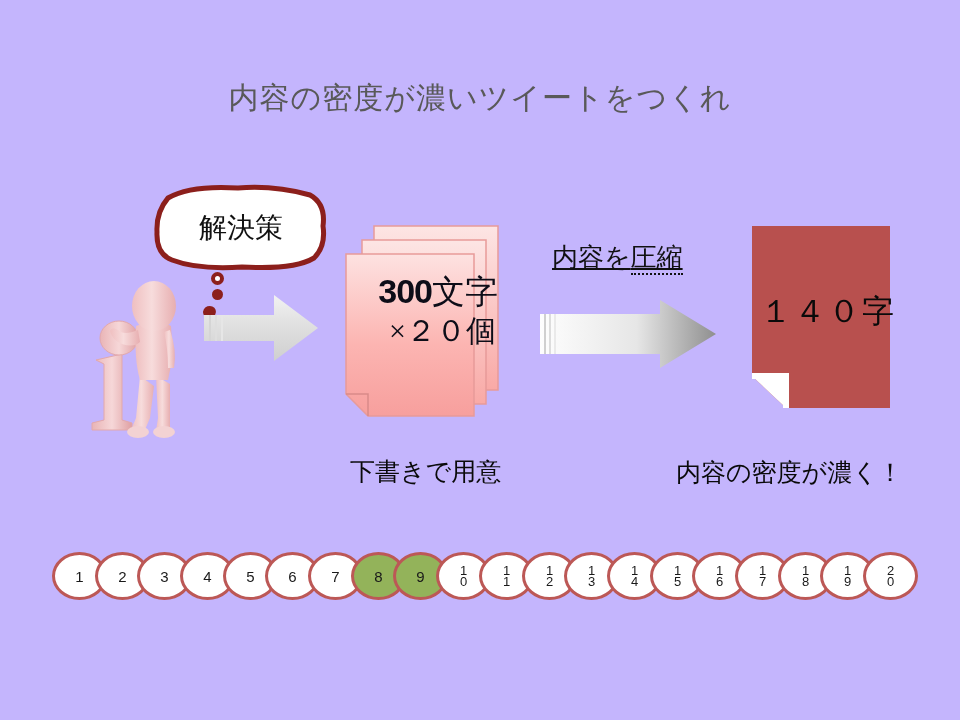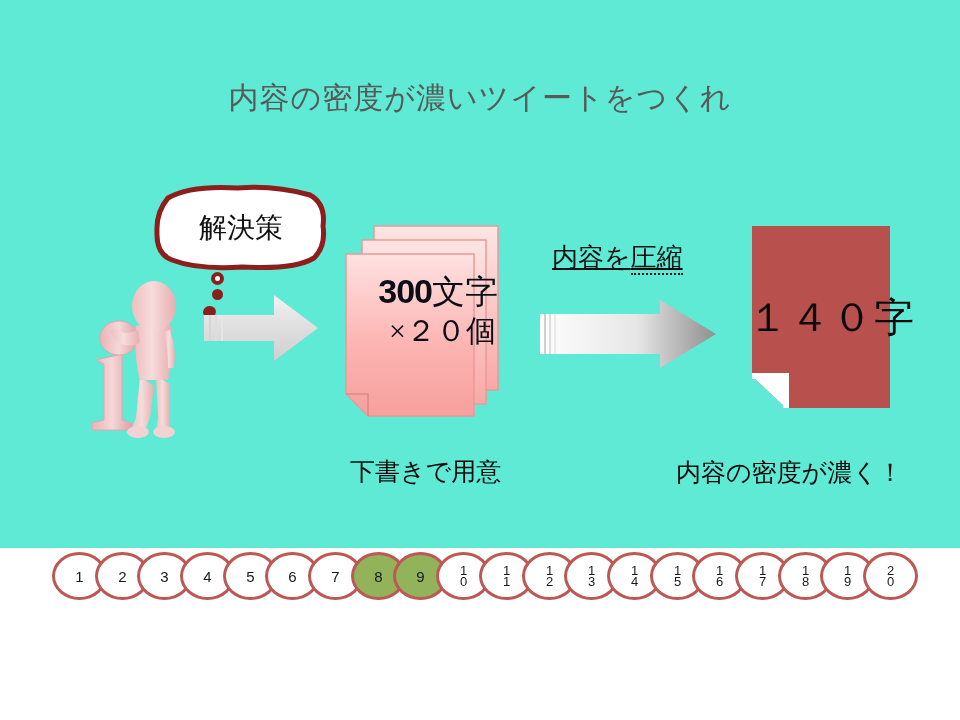--- a/index.html
+++ b/index.html
@@ -11,22 +11,22 @@
     height: 720px;
     background: #ffffff;
     font-family: "Liberation Sans", sans-serif;
     overflow: hidden;
     position: relative;
   }
   .slide {
     position: absolute;
     left: 0; top: 0;
     width: 960px;
-    height: 548px;
-    background: #5eead4;
+    height: 720px;
+    background: #c4b5fd;
   }
 
   
   .title {
     position: absolute;
     left: 0;
     top: 78px;
     width: 960px;
     text-align: center;
     font-size: 30px;
@@ -139,21 +139,21 @@
   }
 
   
   .reddoc { position: absolute; left: 748px; top: 222px; }
   .reddoc-label {
     position: absolute;
     left: 748px;
     top: 290px;
     width: 160px;
     text-align: center;
-    font-size: 40px;
+    font-size: 32px;
     font-family: "Liberation Serif", serif;
     color: #0a0a0a;
     white-space: nowrap;
     letter-spacing: 2px;
   }
 
   
   .caption {
     position: absolute;
     font-size: 25px;

